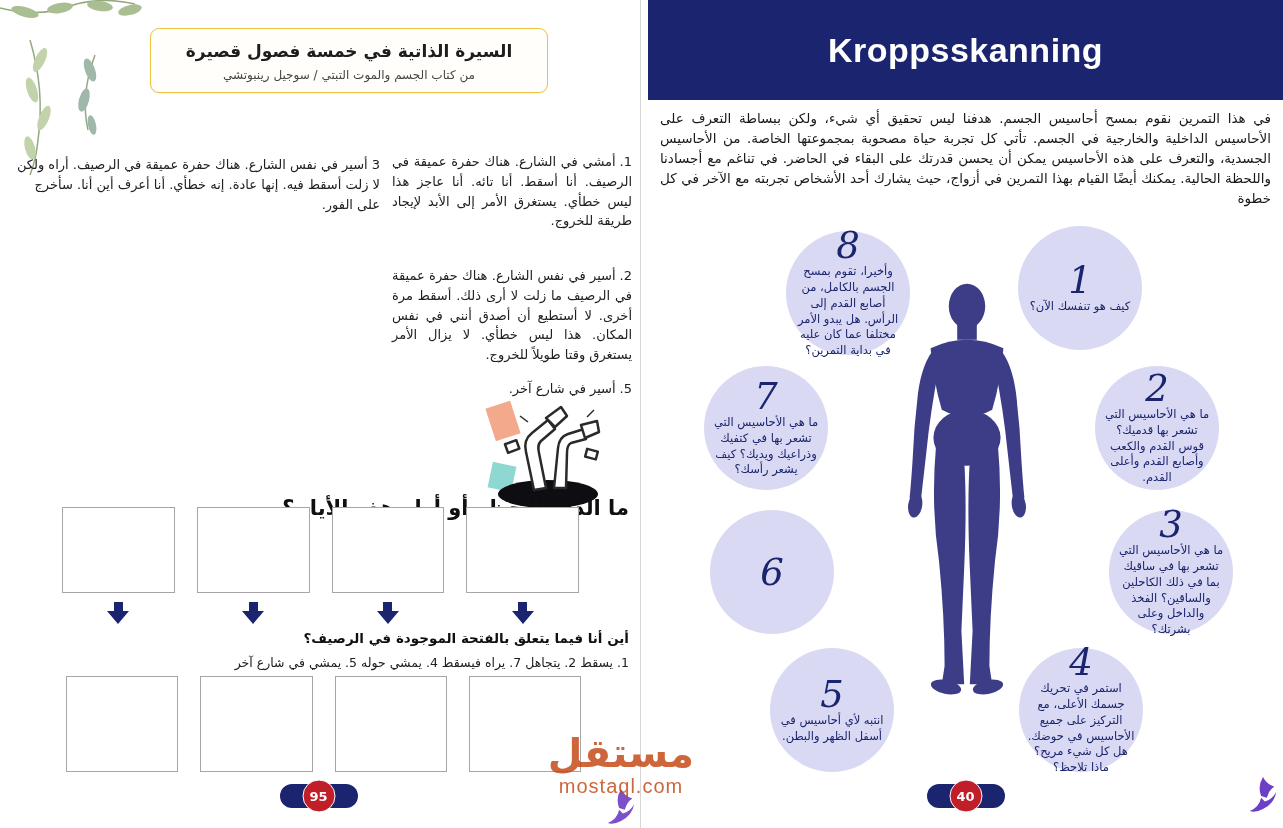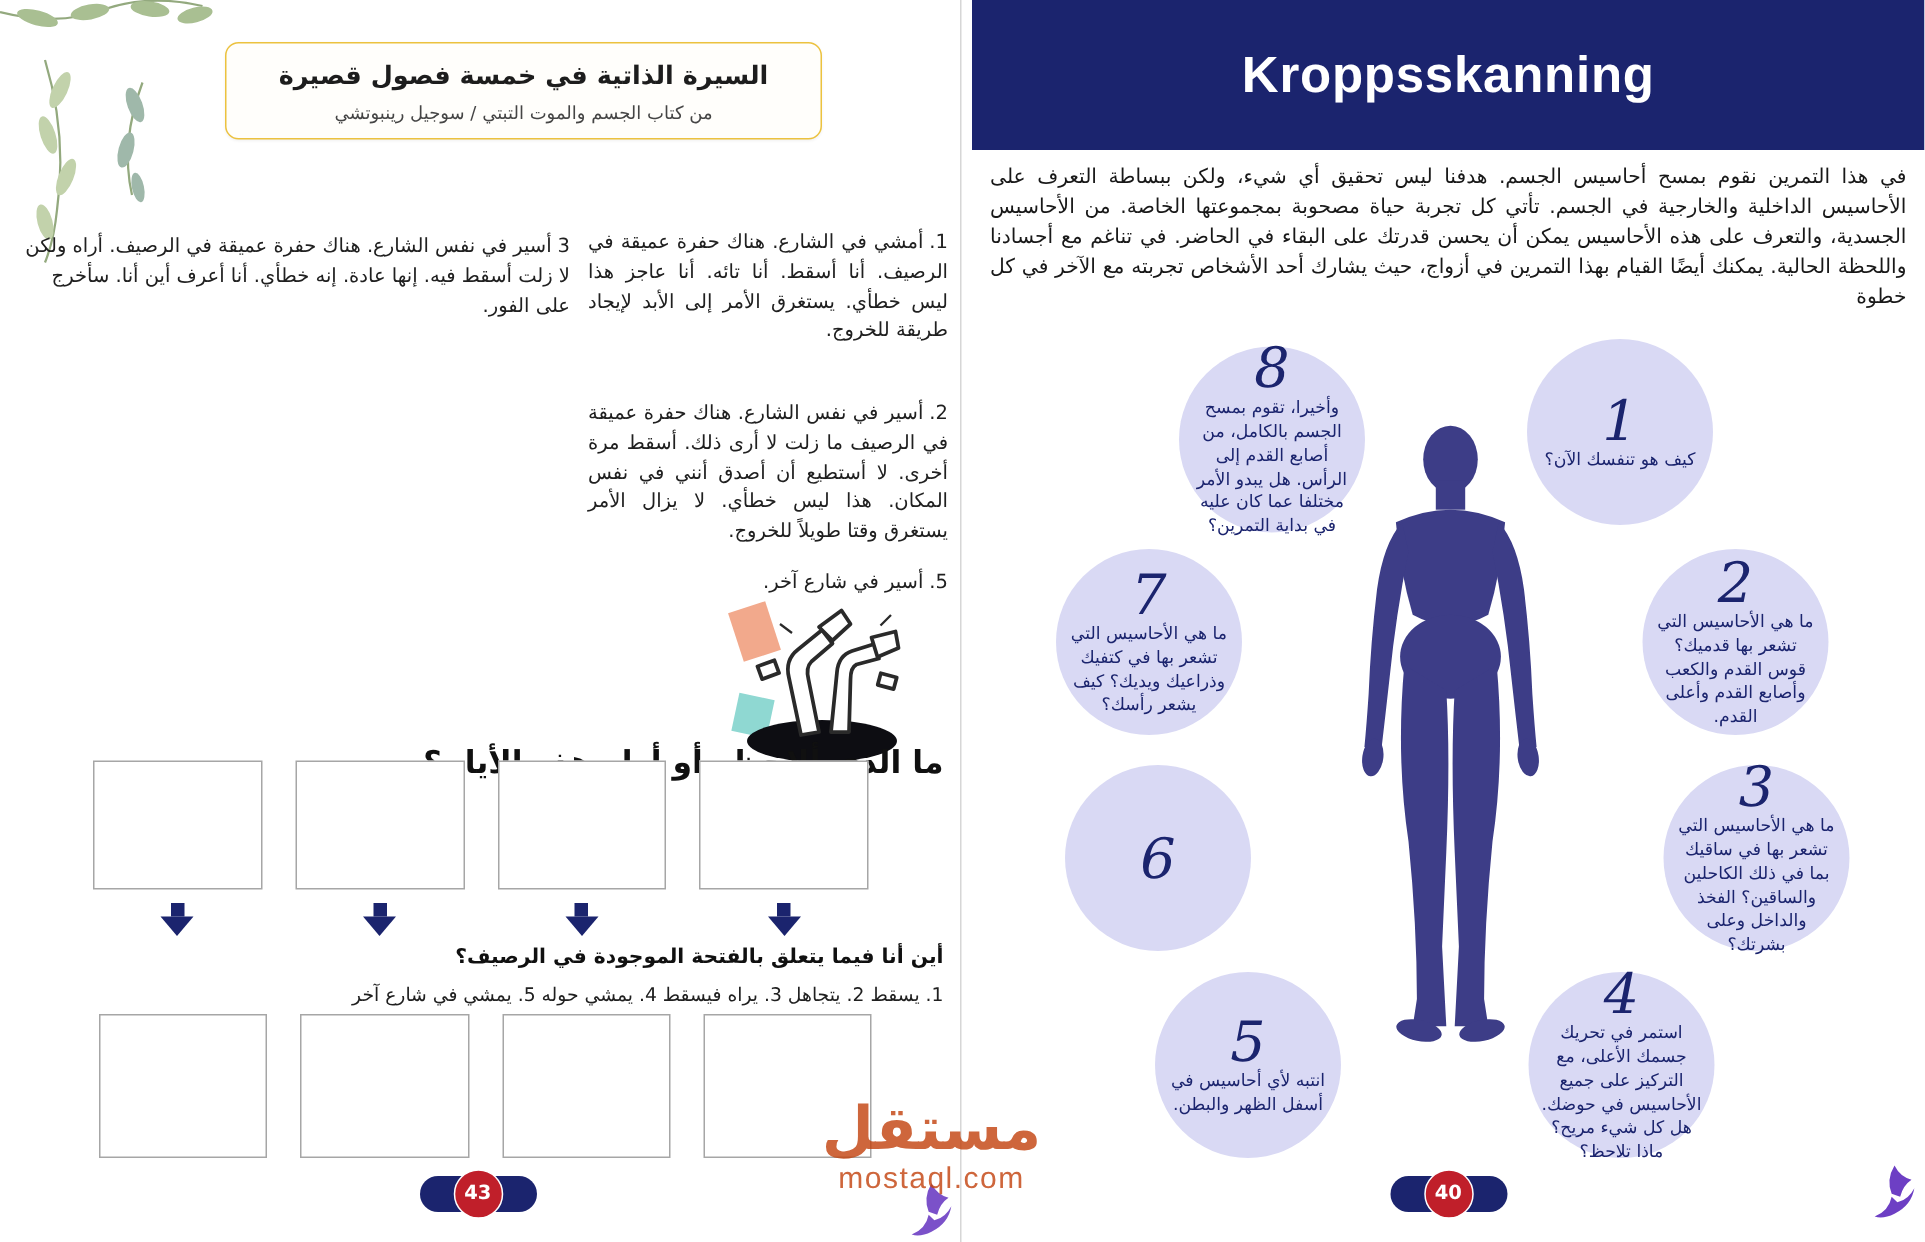--- a/index.html
+++ b/index.html
@@ -184,40 +184,40 @@
     <div class="box-cell">
       <div class="answer-box"></div>
       <div class="arrow">
           <div class="stem"></div>
           <div class="head"></div>
         </div>
     </div>
   </div>
 
   <div class="question2">أين أنا فيما يتعلق بالفتحة الموجودة في الرصيف؟</div>
-  <div class="options-line">1. يسقط 2. يتجاهل 3. يراه فيسقط 4. يمشي حوله 5. يمشي في شارع آخر</div>
+  <div class="options-line">1. يسقط 2. يتجاهل 7. يراه فيسقط 4. يمشي حوله 5. يمشي في شارع آخر</div>
 
   <div class="boxes-row row2">
     <div class="box-cell">
         <div class="answer-box"></div>
       </div>
     <div class="box-cell">
         <div class="answer-box"></div>
       </div>
     <div class="box-cell">
         <div class="answer-box"></div>
       </div>
     <div class="box-cell">
         <div class="answer-box"></div>
       </div>
   </div>
 
   <div class="page-badge">
     <div class="badge-pill"></div>
-    <div class="badge-circle">43</div>
+    <div class="badge-circle">95</div>
   </div>
 </div>
 
 <div class="page right-page">
 
   <div class="header-band">
     <div class="header-title">Kroppsskanning</div>
   </div>
 
   <div class="intro">في هذا التمرين نقوم بمسح أحاسيس الجسم. هدفنا ليس تحقيق أي شيء، ولكن ببساطة التعرف على الأحاسيس الداخلية والخارجية في الجسم. تأتي كل تجربة حياة مصحوبة بمجموعتها الخاصة. من الأحاسيس الجسدية، والتعرف على هذه الأحاسيس يمكن أن يحسن قدرتك على البقاء في الحاضر. في تناغم مع أجسادنا واللحظة الحالية. يمكنك أيضًا القيام بهذا التمرين في أزواج، حيث يشارك أحد الأشخاص تجربته مع الآخر في كل خطوة</div>

